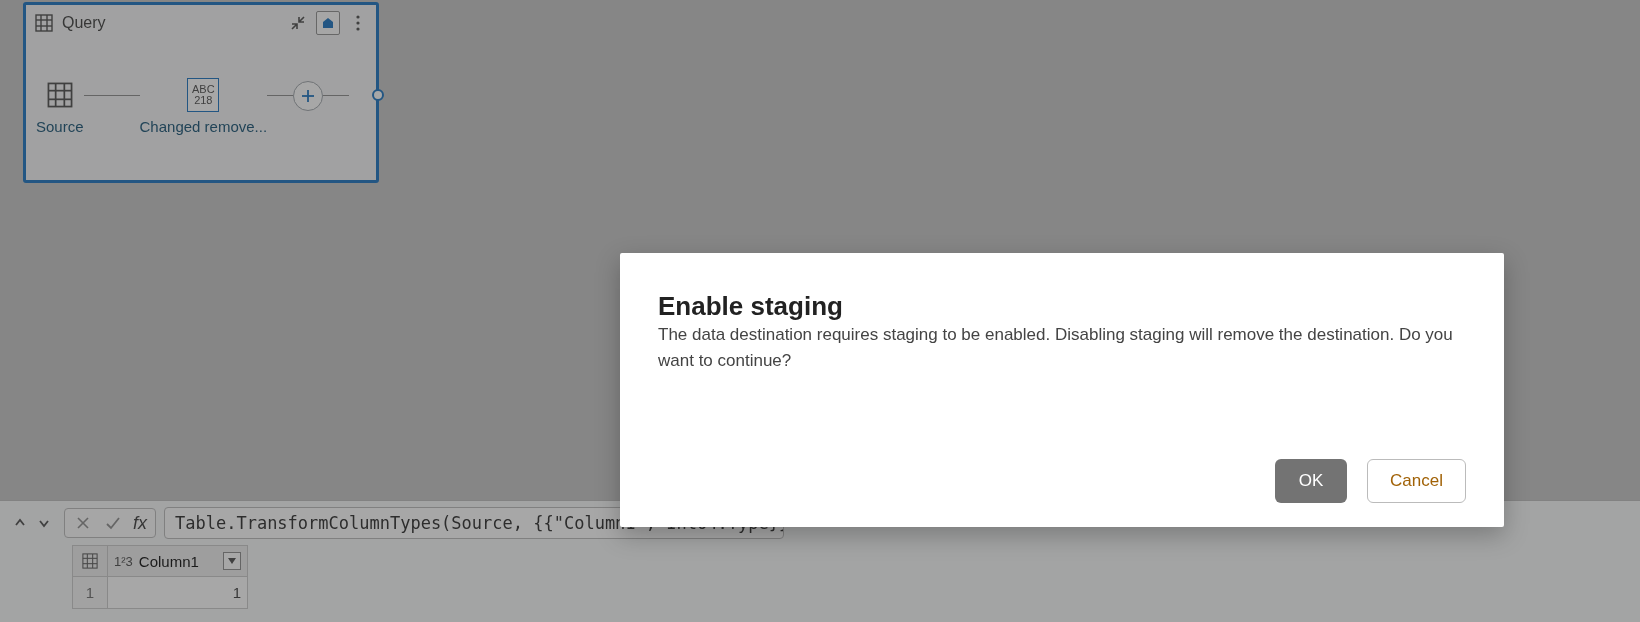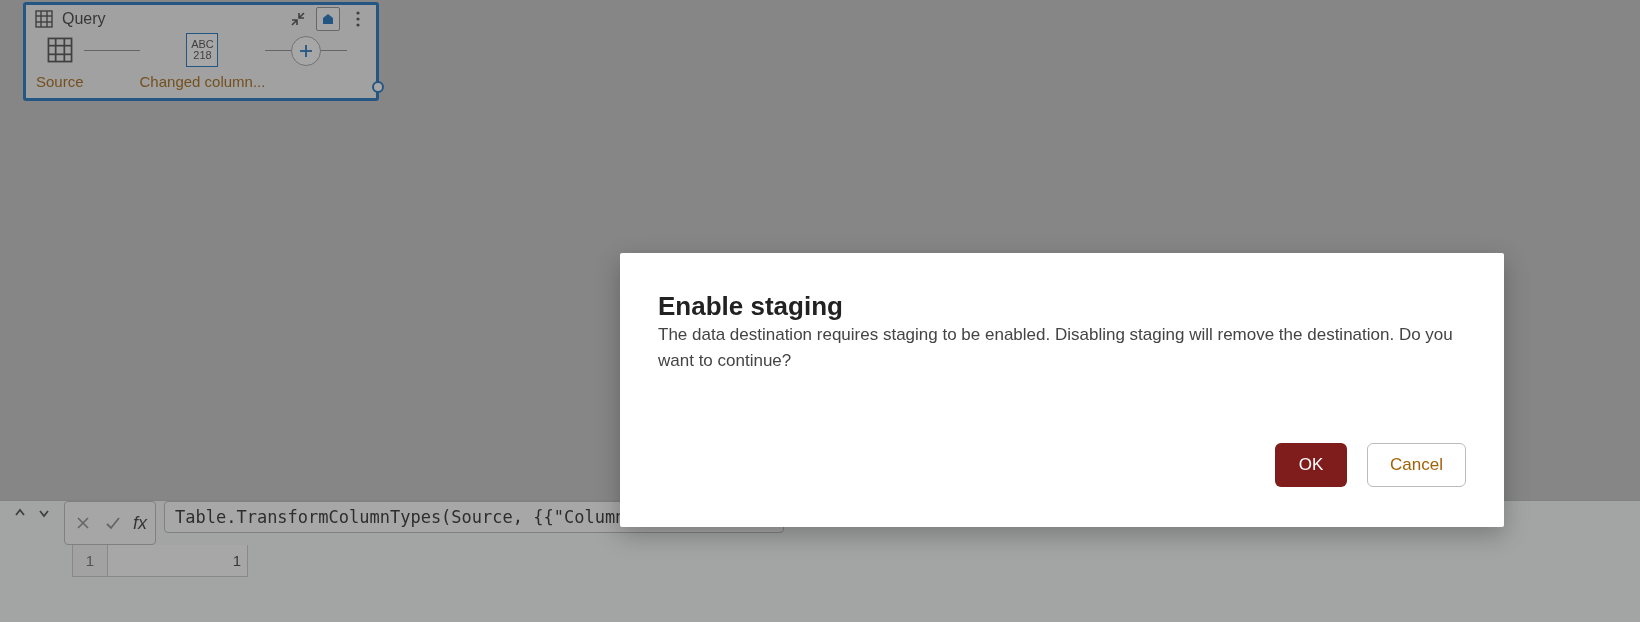--- a/index.html
+++ b/index.html
@@ -16,21 +16,21 @@
   .backdrop {
     position: absolute; inset: 0;
     background: rgba(60,60,60,0.45);
     z-index: 50;
   }
 
   
   .query-card {
     position: absolute;
     left: 23px; top: 2px;
-    width: 356px; height: 99px;
+    width: 356px; height: 181px;
     background: #f4f5f6;
     border: 3px solid #0f6cbd;
     border-radius: 3px;
     display: flex; flex-direction: column;
   }
   .query-card-header {
     display: flex; align-items: center;
     height: 36px;
     padding: 0 6px;
     gap: 6px;
@@ -72,21 +72,21 @@
     font-size: 12px; color: #444;
   }
   .step-box.typed {
     border: 1px solid #0f6cbd;
     background: #fff;
     flex-direction: column;
     line-height: 1;
     font-size: 11px;
   }
   .step-label {
-    font-size: 15px; color: #a16207;
+    font-size: 15px; color: #0c4a6e;
     text-align: left;
     white-space: nowrap;
     max-width: 130px;
     overflow: hidden; text-overflow: ellipsis;
   }
   .connector {
     width: 56px; border-top: 1px solid #888;
     margin-top: -22px;
   }
   .connector.short { width: 26px; }
@@ -112,21 +112,21 @@
   
   .formula-area {
     position: absolute;
     left: 0; bottom: 0;
     width: 100%; height: 122px;
     border-top: 1px solid #bcbcbc;
     background: #f8f9fa;
     display: flex; flex-direction: column;
   }
   .formula-bar {
-    display: flex; 
+    display: flex; align-items: center;
     height: 44px;
     padding: 0 8px; gap: 8px;
   }
   .chevpair { display: flex; gap: 0; }
   .chev, .fx-ctrl {
     width: 24px; height: 24px;
     display: flex; align-items: center; justify-content: center;
     color: #555;
     cursor: pointer;
   }
@@ -204,21 +204,21 @@
   }
 
   
   .modal {
     position: absolute;
     left: 620px; top: 253px;
     width: 884px; height: 274px;
     background: #fff;
     z-index: 100;
     border-radius: 2px;
-    padding: 38px 38px 40px 38px;
+    padding: 38px 38px 24px 38px;
     display: flex; flex-direction: column;
     box-shadow: 0 8px 24px rgba(0,0,0,0.25);
   }
   .modal-title {
     font-size: 26px; font-weight: 600; color: #222;
   }
   .modal-body {
     font-size: 17px; color: #444;
     line-height: 1.55;
   }
@@ -227,21 +227,21 @@
     display: flex; justify-content: flex-end; gap: 20px;
   }
   .btn {
     min-width: 72px; height: 44px;
     border-radius: 6px;
     font-size: 17px;
     display: flex; align-items: center; justify-content: center;
     padding: 0 22px;
     cursor: pointer;
   }
-  .btn-primary { background: #7f1d1d; color: #fff; border: none; }
+  .btn-primary { background: #737373; color: #fff; border: none; }
   .btn-secondary { background: #fff; color: #a16207; border: 1px solid #bbb; }
 
   svg { display: block; }
 </style>
 </head>
 <body>
 
 <div class="query-card">
   <div class="query-card-header">
     <span class="icon-slot">
@@ -285,21 +285,21 @@
         </svg>
       </div>
       <div class="step-label">Source</div>
     </div>
     <div class="connector"></div>
     <div class="step">
       <div class="step-box typed">
         <span>ABC</span>
         <span>218</span>
       </div>
-      <div class="step-label">Changed column...</div>
+      <div class="step-label">Changed remove...</div>
     </div>
     <div class="connector short"></div>
     <div class="add-circle">
       <svg width="14" height="14" viewBox="0 0 14 14" stroke="#0f6cbd" stroke-width="1.8">
         <line x1="7" y1="1" x2="7" y2="13"></line>
           <line x1="1" y1="7" x2="13" y2="7"></line>
       </svg>
     </div>
     <div class="connector short"></div>
     <div class="end-port"></div>
@@ -330,20 +330,40 @@
       <span class="fx-ctrl">
         <svg width="16" height="14" viewBox="0 0 16 14" stroke="#888" stroke-width="1.8" fill="none">
             <path d="M2 8 L6 12 L14 2"></path>
           </svg>
       </span>
       <span class="fx-label">fx</span>
     </div>
     <div class="formula-input">Table.TransformColumnTypes(Source, {{"Column1", Int64.Type}})</div>
   </div>
   <div class="grid">
+    <div class="grid-header-row">
+      <div class="grid-corner">
+        <svg width="16" height="16" viewBox="0 0 18 18" stroke="#555" fill="none" stroke-width="1.2">
+          <rect x="1" y="1" width="16" height="16"></rect>
+          <line x1="1" y1="6" x2="17" y2="6"></line>
+            <line x1="1" y1="12" x2="17" y2="12"></line>
+          <line x1="6" y1="1" x2="6" y2="17"></line>
+            <line x1="12" y1="1" x2="12" y2="17"></line>
+        </svg>
+      </div>
+      <div class="grid-colhead">
+        <span class="coltype">1²3</span>
+        <span class="colname">Column1</span>
+        <span class="dropdown">
+          <svg width="8" height="6" viewBox="0 0 8 6" fill="#444">
+              <path d="M0 0 L8 0 L4 6 Z"></path>
+            </svg>
+        </span>
+      </div>
+    </div>
     <div class="grid-row">
       <div class="grid-rownum">1</div>
       <div class="grid-cell">1</div>
     </div>
   </div>
 </div>
 
 <div class="backdrop"></div>
 
 <div class="modal">

